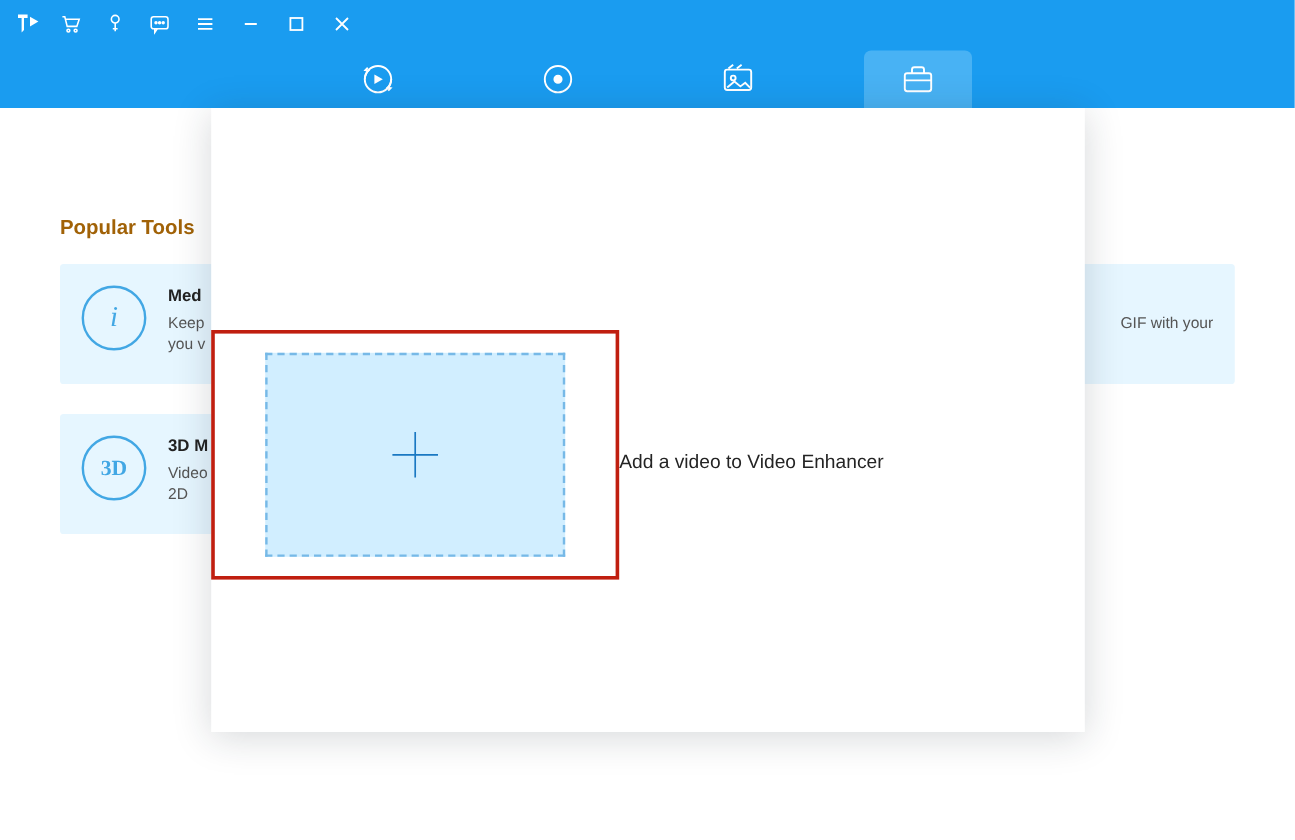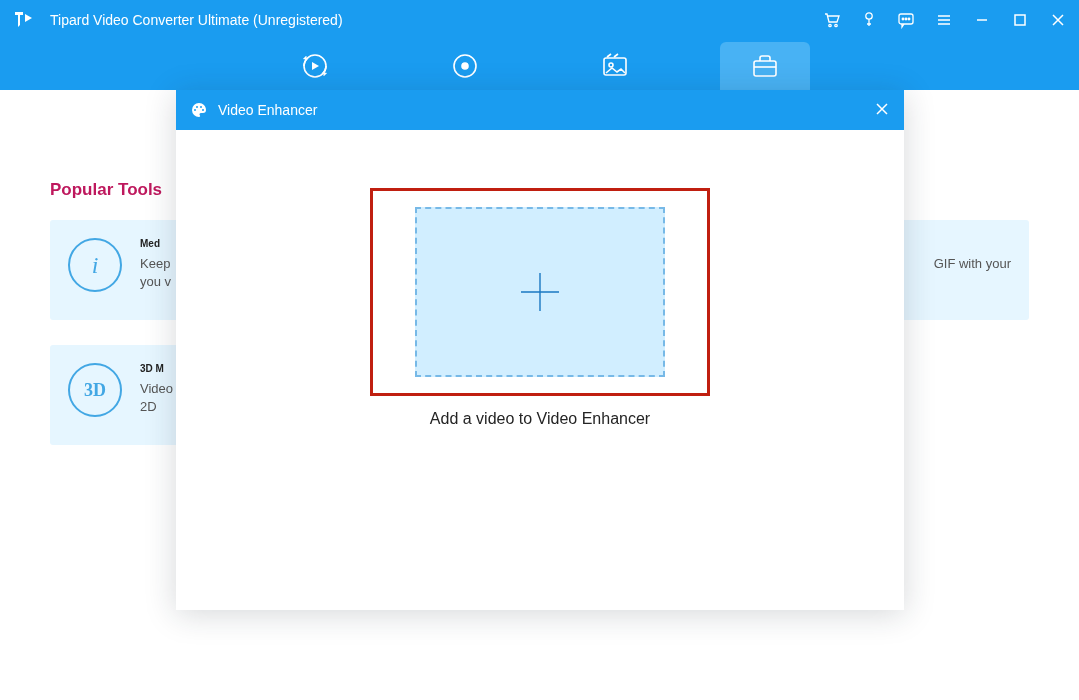--- a/index.html
+++ b/index.html
@@ -12,57 +12,56 @@
 .title-icons { display: flex; gap: 20px; align-items: center; }
 .title-icons > * { cursor: pointer; display: flex; align-items: center; justify-content: center; }
 
 
 .navbar { height: 50px; background: #1a9cf0; display: flex; align-items: flex-start; justify-content: center; gap: 60px; padding-top: 2px; }
 .nav-item { width: 90px; height: 48px; display: flex; align-items: center; justify-content: center; cursor: pointer; border-top-left-radius: 6px; border-top-right-radius: 6px; }
 .nav-item.active { background: #48b2f4; }
 
 
 .main { position: relative; background: #fff; height: 610px; }
-.section-title { position: absolute; left: 50px; top: 90px; font-size: 17px; color: #be185d; font-weight: 600; }
+.section-title { position: absolute; left: 50px; top: 90px; font-size: 17px; color: #a16207; font-weight: 600; }
 
 
 .card { position: absolute; display: flex; background: #e6f6ff; border-radius: 3px; width: 490px; height: 100px; padding: 18px 18px; gap: 18px; }
 .card.left1 { left: 50px; top: 130px; }
 .card.left2 { left: 50px; top: 255px; }
 .card.right1 { right: 50px; top: 130px; }
 .card-icon { width: 54px; height: 54px; border: 2px solid #42a7e4; border-radius: 50%; display: flex; align-items: center; justify-content: center; color: #42a7e4; font-style: italic; font-family: Georgia, serif; font-size: 24px; flex-shrink: 0; }
 .card-icon.threeD { font-style: normal; font-size: 18px; font-weight: 700; }
 .card-body { display: flex; flex-direction: column; gap: 6px; min-width: 0; }
-.card-title { font-weight: 600; font-size: 10px; color: #222; white-space: nowrap; overflow: hidden; }
+.card-title { font-weight: 600; font-size: 14px; color: #222; white-space: nowrap; overflow: hidden; }
 .card-desc { font-size: 13px; color: #555; line-height: 1.4; }
 
 
 .dialog { position: absolute; left: 176px; top: 0px; width: 728px; height: 520px; background: #fff; box-shadow: 0 4px 30px rgba(30,40,50,0.18); display: flex; flex-direction: column; }
 .dialog-header { height: 40px; background: #1a9cf0; display: flex; align-items: center; padding: 0 14px; color: #fff; font-size: 14px; }
 .dialog-header-icon { margin-right: 10px; display: flex; align-items: center; }
 .dialog-header-title { flex: 1; }
 .dialog-close { cursor: pointer; }
-.dialog-body { flex: 1; display: flex; flex-direction: column; align-items: center; justify-content: flex-start; padding-top: 58px; }
+.dialog-body { flex: 1; display: flex; flex-direction: row; align-items: center; justify-content: flex-start; padding-top: 58px; }
 
 
 .highlight-box { width: 340px; height: 208px; border: 3px solid #c01f10; display: flex; align-items: center; justify-content: center; }
 .drop-zone { width: 250px; height: 170px; background: #d1eeff; border: 2px dashed #77b9e7; display: flex; align-items: center; justify-content: center; cursor: pointer; }
 .drop-zone svg { display: block; }
 .drop-caption { margin-top: 14px; font-size: 16px; color: #242424; }
 </style>
 </head>
 <body>
 
 <div class="titlebar">
   <span class="logo">
     <svg width="22" height="22" viewBox="0 0 22 22">
         <path d="M2 3 L10 3 L10 6 L7 6 L7 16 L5 18 L5 6 L2 6 Z M12 5 L19 9 L12 13 Z" fill="#fff"></path>
       </svg>
   </span>
-  <span class="title-text">Tipard Video Converter Ultimate (Unregistered)</span>
   <div class="title-icons">
     <span>
       <svg width="18" height="18" viewBox="0 0 18 18" fill="none" stroke="#fff" stroke-width="1.3">
           <path d="M2 3 h2 l2 8 h8 l2 -6 h-11"></path>
           <circle cx="7" cy="14.5" r="1.2"></circle>
           <circle cx="13" cy="14.5" r="1.2"></circle>
         </svg>
     </span>
     <span>
       <svg width="16" height="18" viewBox="0 0 16 18" fill="none" stroke="#fff" stroke-width="1.3">
@@ -160,33 +159,20 @@
   </div>
 
   <div class="card right1">
     <div class="card-body" style="margin-left:auto;text-align:center;">
       <div class="card-title">&nbsp;</div>
       <div class="card-desc">GIF with your</div>
     </div>
   </div>
 
   <div class="dialog">
-    <div class="dialog-header">
-      <span class="dialog-header-icon">
-        <svg width="18" height="18" viewBox="0 0 18 18" fill="#fff">
-            <path d="M9 2 a7 7 0 1 0 0 14 c1.3 0 1.4-1 0.8-1.7 -0.7-0.8 -0.1-2.3 1.2-2.3 h2 a3 3 0 0 0 3-3 c0-3.9-3.1-7-7-7 z M5 8 a1 1 0 1 1 0 2 a1 1 0 0 1 0-2 z M7 5 a1 1 0 1 1 0 2 a1 1 0 0 1 0-2 z M11 5 a1 1 0 1 1 0 2 a1 1 0 0 1 0-2 z M13 8 a1 1 0 1 1 0 2 a1 1 0 0 1 0-2 z"></path>
-          </svg>
-      </span>
-      <span class="dialog-header-title">Video Enhancer</span>
-      <span class="dialog-close">
-        <svg width="16" height="16" viewBox="0 0 16 16" fill="none" stroke="#fff" stroke-width="1.5">
-            <path d="M3 3 l10 10 M13 3 l-10 10"></path>
-          </svg>
-      </span>
-    </div>
     <div class="dialog-body">
       <div class="highlight-box">
         <div class="drop-zone">
           <svg width="50" height="50" viewBox="0 0 50 50">
               <path d="M25 6 v38 M6 25 h38" stroke="#1a78c2" stroke-width="1.4"></path>
             </svg>
         </div>
       </div>
       <div class="drop-caption">Add a video to Video Enhancer</div>
     </div>

